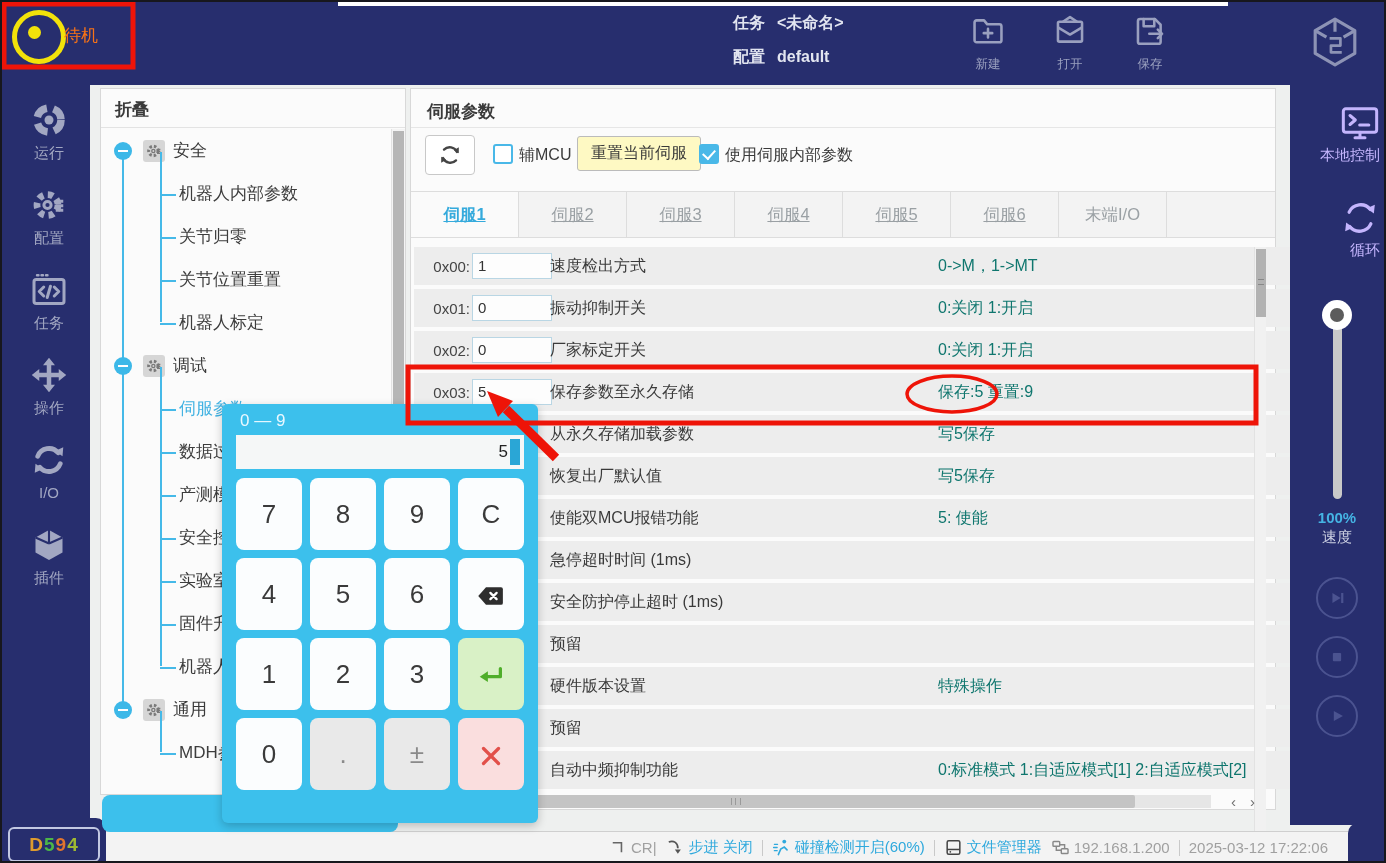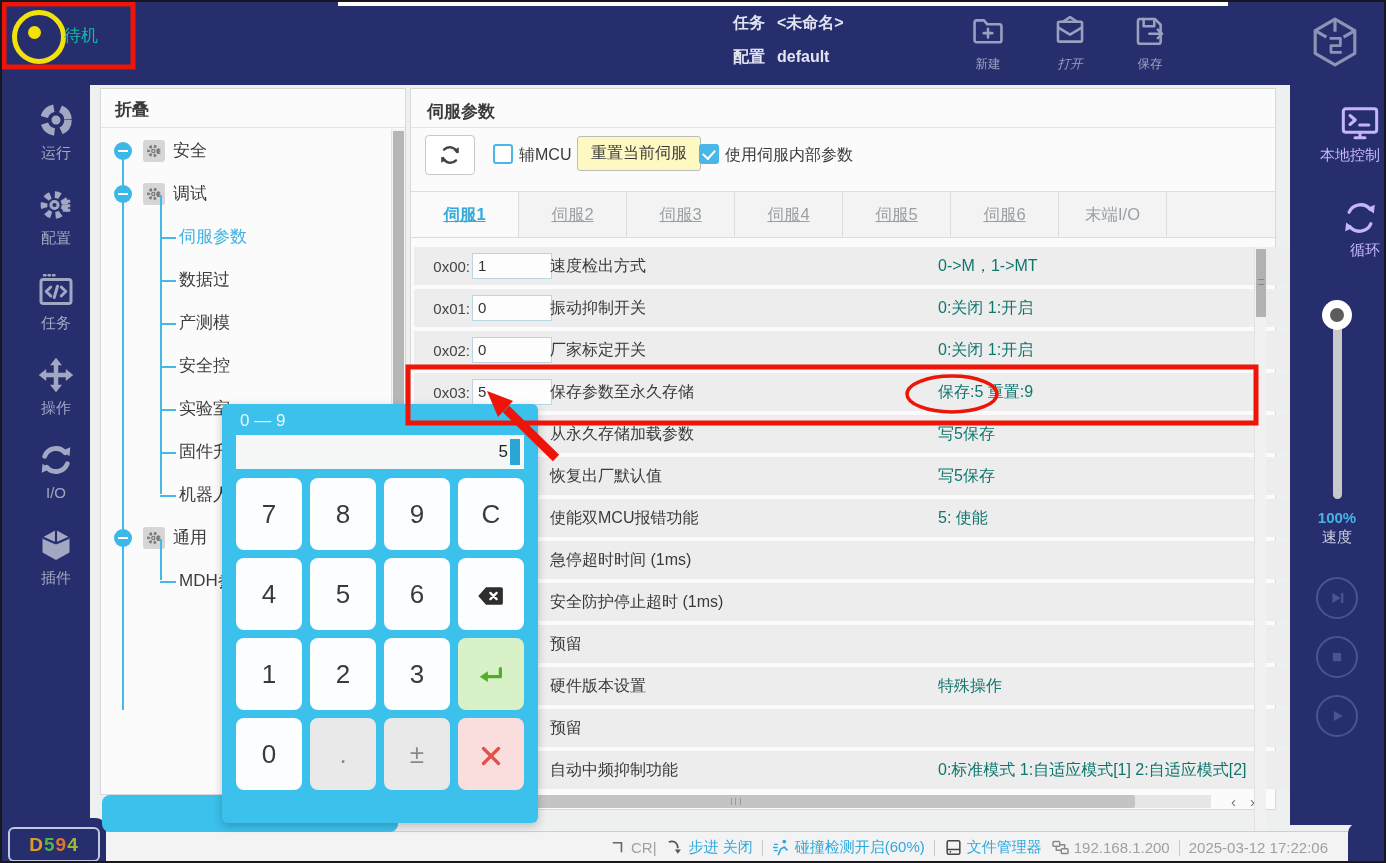--- a/index.html
+++ b/index.html
@@ -6,32 +6,32 @@
   .page{position:relative;width:1386px;height:863px;background:#eef0ef;overflow:hidden;
         font-family:"Liberation Sans","DejaVu Sans",sans-serif;color:#333;}
   .frame{position:absolute;inset:0;border:2px solid #17171d;pointer-events:none;z-index:300;}
   svg{display:block;}
 
   
   .topbar{position:absolute;left:0;top:0;width:1386px;height:85px;background:#272e6e;}
   .top-notch{position:absolute;left:338px;top:0;width:890px;height:6px;background:#fff;}
   .status-ring{position:absolute;left:12px;top:10px;width:44px;height:44px;border:5px solid #f2e20a;border-radius:50%;}
   .status-dot{position:absolute;left:28px;top:26px;width:13px;height:13px;background:#f2e20a;border-radius:50%;}
-  .status-label{position:absolute;left:64px;top:24px;color:#14b8a6;font-size:17px;}
+  .status-label{position:absolute;left:64px;top:24px;color:#f97316;font-size:17px;}
   .tb-line{position:absolute;left:733px;color:#e2e5f0;font-size:16px;font-weight:600;}
   .tb-line span{margin-right:12px;}
   .tb-action{position:absolute;top:10px;width:76px;text-align:center;color:#9aa0bf;cursor:pointer;}
   .tb-action .ic{display:inline-block;width:34px;height:34px;margin-top:4px;}
   .tb-action .lb{display:block;font-size:12.5px;margin-top:4px;}
   .logo{position:absolute;left:1308px;top:15px;width:54px;height:54px;color:#8d93b5;}
 
   
   .leftnav{position:absolute;left:0;top:85px;width:90px;height:778px;background:#272e6e;}
   .leftnav-corner{position:absolute;left:0;top:818px;width:106px;height:45px;background:#272e6e;border-radius:0 10px 0 0;z-index:5;}
-  .nav-item{position:absolute;left:11px;width:90px;text-align:center;color:#a2a7c2;cursor:pointer;}
+  .nav-item{position:absolute;left:4px;width:90px;text-align:center;color:#a2a7c2;cursor:pointer;}
   .nav-ic{display:inline-block;width:36px;height:36px;}
   .nav-lb{display:block;font-size:15px;margin-top:2px;}
 
   
   .tree-panel{position:absolute;left:100px;top:88px;width:306px;height:707px;background:#fbfbfb;border:1px solid #d8d8d8;box-sizing:border-box;}
   .tree-head{position:absolute;left:14px;top:9px;font-size:17px;font-weight:600;color:#3a3a3a;}
   .tree-div{position:absolute;left:0;top:38px;width:100%;border-bottom:1px solid #e3e3e3;}
   .tree-sb{position:absolute;right:0;top:40px;bottom:0;width:13px;background:#f4f4f4;border-left:1px solid #e2e2e2;}
   .tree-sb-thumb{position:absolute;left:1px;top:2px;width:11px;height:470px;background:#b6b6b6;}
   .tree-content{position:absolute;left:0;top:40px;right:14px;bottom:0;overflow:hidden;}
@@ -143,21 +143,21 @@
       <span>任务</span><span>&lt;未命名&gt;</span>
     </div>
     <div class="tb-line" style="top:47px;">
       <span>配置</span><span>default</span>
     </div>
     <div id="tb-actions">
         <div class="tb-action" style="left: 950px;"><span class="ic"><svg viewBox="0 0 24 24" fill="none" stroke="currentColor" stroke-width="1.8" stroke-linejoin="round">
               <path d="M2.5 6A1.5 1.5 0 0 1 4 4.5h5.2l2.3 2.8h8.5A1.5 1.5 0 0 1 21.5 8.8v9.7a1.5 1.5 0 0 1-1.5 1.5H4a1.5 1.5 0 0 1-1.5-1.5z"></path>
               <path d="M12 10.5v6M9 13.5h6" stroke-linecap="round"></path>
             </svg></span><span class="lb">新建</span></div>
-        <div class="tb-action" style="left: 1032px; font-style: italic;"><span class="ic"><svg viewBox="0 0 24 24" fill="none" stroke="currentColor" stroke-width="1.8" stroke-linejoin="round">
+        <div class="tb-action" style="left: 1032px;"><span class="ic"><svg viewBox="0 0 24 24" fill="none" stroke="currentColor" stroke-width="1.8" stroke-linejoin="round">
               <path d="M7 5.5l5-3.3 5 3.3"></path>
               <rect x="3.5" y="5.5" width="17" height="14" rx="1"></rect>
               <path d="M3.5 9.5l8.5 5 8.5-5"></path>
             </svg></span><span class="lb">打开</span></div>
         <div class="tb-action" style="left: 1112px;"><span class="ic"><svg viewBox="0 0 24 24" fill="none" stroke="currentColor" stroke-width="1.8" stroke-linejoin="round" stroke-linecap="round">
               <path d="M3.5 5A1.5 1.5 0 0 1 5 3.5h10.4l4.1 4.1v11.9a1.5 1.5 0 0 1-1.5 1.5H5a1.5 1.5 0 0 1-1.5-1.5z"></path>
               <path d="M7.5 3.5v5.2h7.5V3.5"></path>
               <path d="M11.5 14h9M17.5 11l3 3-3 3"></path>
             </svg></span><span class="lb">保存</span></div>
       </div>
@@ -210,20 +210,27 @@
           <span class="tminus"></span>
           <span class="tgear">
             <svg viewBox="0 0 24 24" fill="none" stroke="currentColor">
               <circle cx="11" cy="12" r="7" stroke-width="4.5" stroke-dasharray="3.6 3"></circle>
               <circle cx="11" cy="12" r="2.4" stroke-width="2"></circle>
               <path d="M16.5 9.5h5M16.5 12.5h5M16.5 15.5h5" stroke-width="2"></path>
             </svg>
           </span>
           <span class="tlabel">安全</span>
         </div>
+        <div class="tchildren">
+          <div class="cspine" style="top: -20px; height: 170px;"></div>
+          <div class="tchild">机器人内部参数</div>
+          <div class="tchild">关节归零</div>
+          <div class="tchild">关节位置重置</div>
+          <div class="tchild">机器人标定</div>
+        </div>
         <div class="tnode">
           <span class="tminus"></span>
           <span class="tgear">
             <svg viewBox="0 0 24 24" fill="none" stroke="currentColor">
               <circle cx="11" cy="12" r="7" stroke-width="4.5" stroke-dasharray="3.6 3"></circle>
               <circle cx="11" cy="12" r="2.4" stroke-width="2"></circle>
               <path d="M16.5 9.5h5M16.5 12.5h5M16.5 15.5h5" stroke-width="2"></path>
             </svg>
           </span>
           <span class="tlabel">调试</span>

